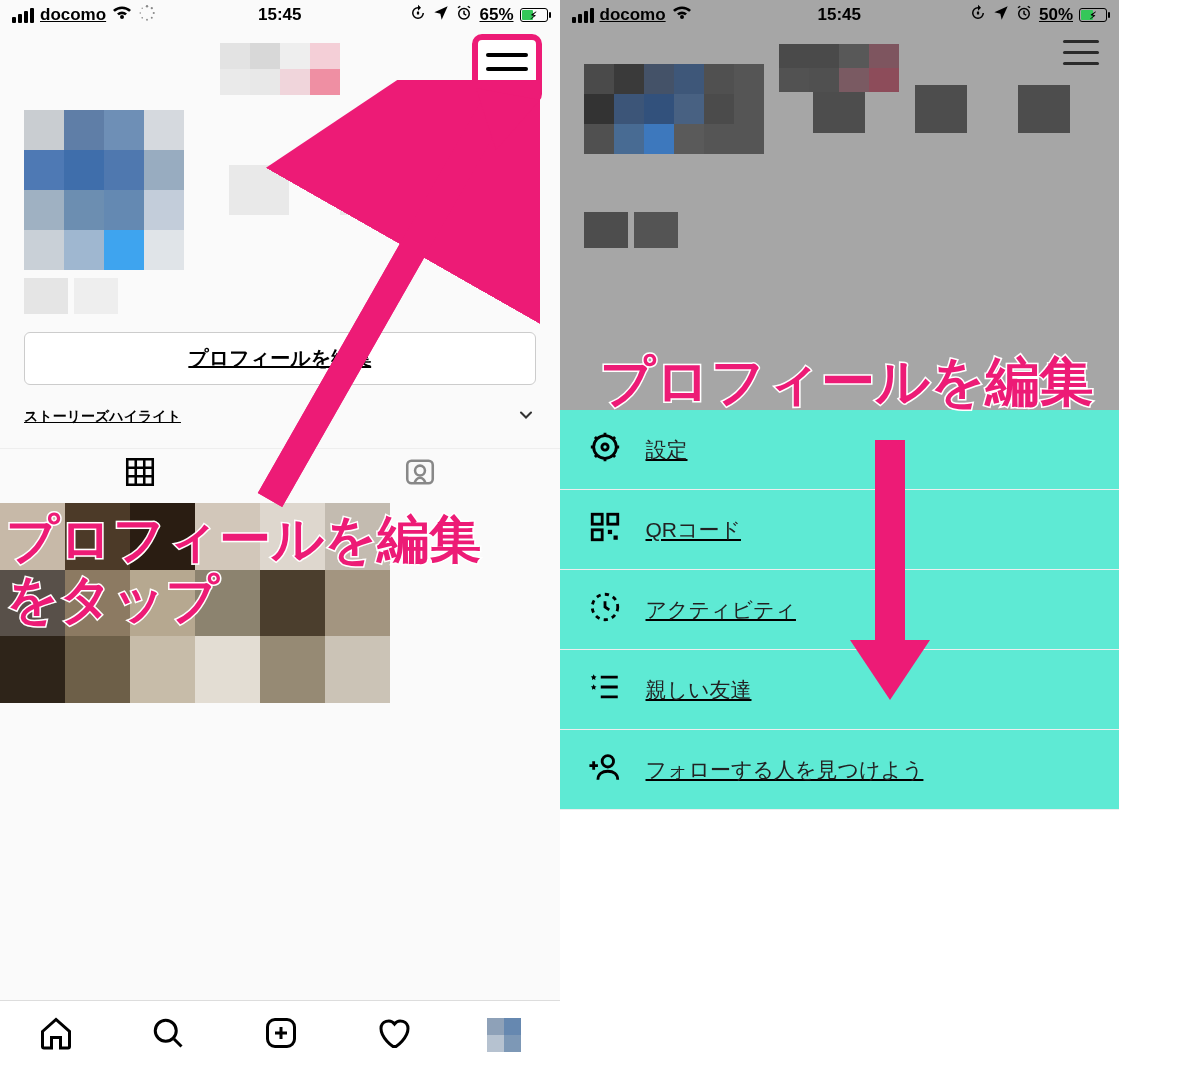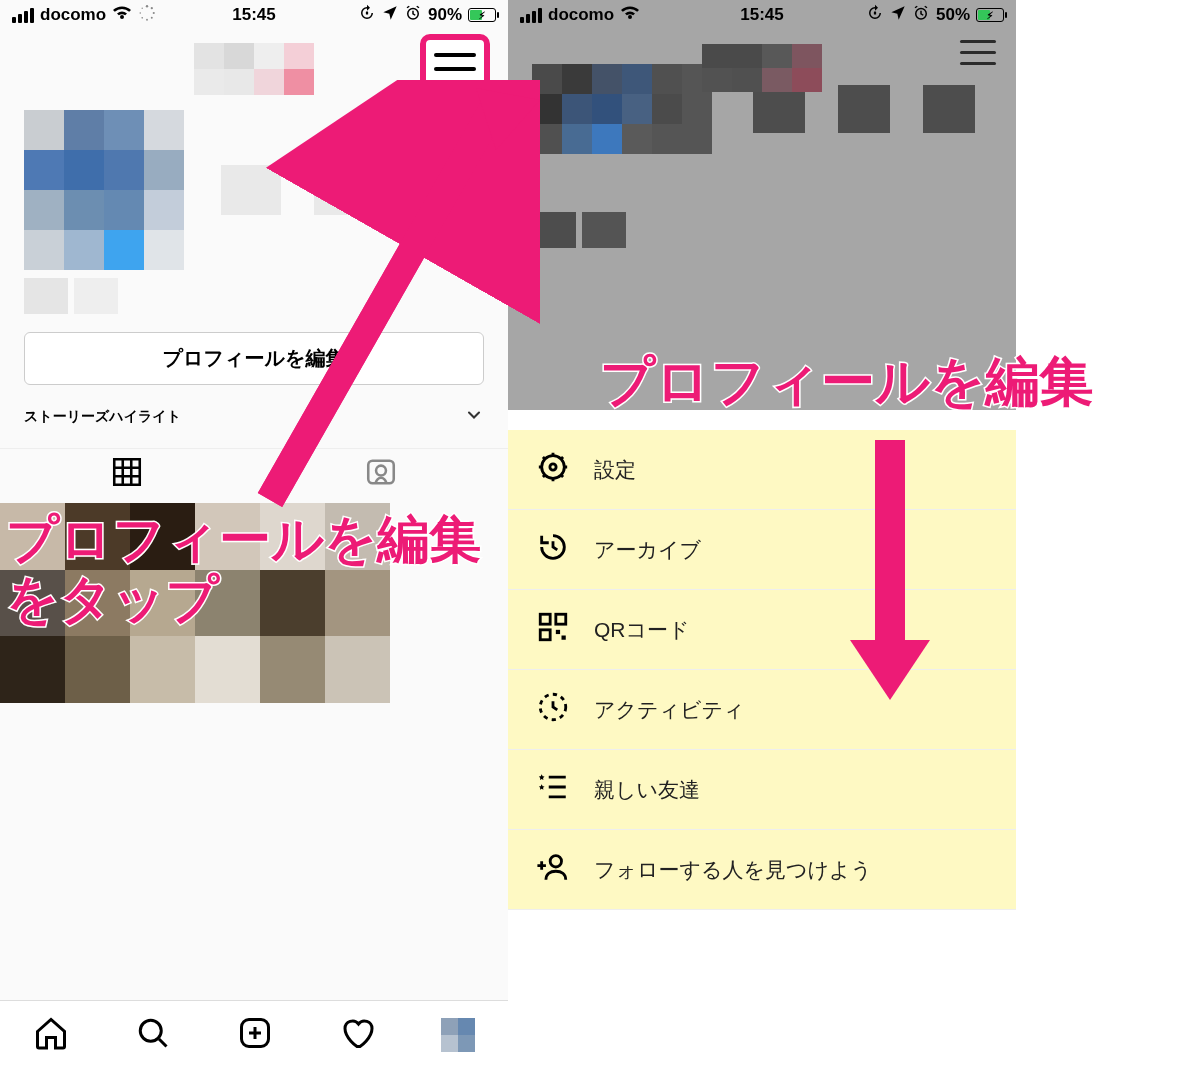--- a/index.html
+++ b/index.html
@@ -4,21 +4,21 @@
 <style>
   * { box-sizing: border-box; margin: 0; padding: 0; }
   body {
     font-family: -apple-system, "Hiragino Sans", sans-serif;
     background: #fff;
     width: 1200px;
     height: 1068px;
     position: relative;
     overflow: hidden;
   }
-  .container { display: flex; width: 1016px; height: 1068px; }
+  .container { display: flex; width: 1119px; height: 1068px; text-decoration: underline; }
   .phone { width: 600px; height: 1068px; position: relative; background: #fafafa; }
   .phone-right { background: #fff; }
 
   
   .status-bar {
     height: 30px;
     display: flex;
     align-items: center;
     justify-content: space-between;
     padding: 0 12px;
@@ -70,21 +70,21 @@
     position:absolute;bottom:0;left:0;right:0;height:68px;
     border-top:1px solid #ddd;background:#fff;
     display:flex;justify-content:space-around;align-items:center;
   }
   .bottom-nav .nav-item svg{width:36px;height:36px;}
   .avatar-small{width:34px;height:34px;display:grid;grid-template-columns:1fr 1fr;grid-template-rows:1fr 1fr;}
 
   
   .dimmed-area{height:410px;background:rgba(0,0,0,0.35);padding:0;}
   .dimmed-area .status-bar{background:transparent;color:#000;}
-  .menu-list{background:#fef9c3;margin-top:20px;}
+  .menu-list{background:#5eead4;}
   .menu-item{
     display:flex;align-items:center;gap:24px;
     padding:20px 28px;border-bottom:1px solid #eee;
     font-size:21px;color:#222;
   }
   .menu-item svg{width:34px;height:34px;flex-shrink:0;}
   .menu-item.highlight{border:7px solid #ed1b76;border-radius:4px;margin:2px 6px;}
 
   
   .annot{
@@ -146,21 +146,21 @@
           <svg width="16" height="16" viewBox="0 0 24 24">
               <path d="M2 11l20-9-9 20-2-9-9-2z" fill="#000"></path>
             </svg>
         </span>
         <span>
           <svg width="18" height="18" viewBox="0 0 24 24">
               <circle cx="12" cy="13" r="7" fill="none" stroke="#000" stroke-width="2"></circle>
               <path d="M12 9v4l3 2M4 5l3-2M20 5l-3-2" stroke="#000" stroke-width="2" fill="none"></path>
             </svg>
         </span>
-        <span>90%</span>
+        <span>65%</span>
         <span class="battery-box">
             <span class="battery-fill"></span>
             <span class="bolt">⚡︎</span>
           </span>
       </div>
     </div>
 
     <div class="top-row">
       <div class="username-area">
         <div style="display:grid;grid-template-columns:repeat(4,30px);grid-auto-rows:26px;">
@@ -390,30 +390,20 @@
               <circle cx="12" cy="12" r="8" stroke="#000" stroke-width="2" fill="none"></circle>
               <circle cx="12" cy="12" r="2.2" stroke="#000" stroke-width="2" fill="none"></circle>
               <path d="M12 2v2M12 20v2M4.9 4.9l1.4 1.4M17.7 17.7l1.4 1.4M2 12h2M20 12h2M4.9 19.1l1.4-1.4M17.7 6.3l1.4-1.4" stroke="#000" stroke-width="2"></path>
             </svg>
         </span>
         <span>設定</span>
       </div>
       <div class="menu-item">
         <span>
           <svg viewBox="0 0 24 24">
-              <path d="M4 12a8 8 0 108-8" stroke="#000" stroke-width="2" fill="none"></path>
-              <path d="M4 4v5h5" stroke="#000" stroke-width="2" fill="none"></path>
-              <path d="M12 8v4l3 2" stroke="#000" stroke-width="2" fill="none"></path>
-            </svg>
-        </span>
-        <span>アーカイブ</span>
-      </div>
-      <div class="menu-item">
-        <span>
-          <svg viewBox="0 0 24 24">
               <rect x="3" y="3" width="7" height="7" stroke="#000" stroke-width="2" fill="none"></rect>
               <rect x="14" y="3" width="7" height="7" stroke="#000" stroke-width="2" fill="none"></rect>
               <rect x="3" y="14" width="7" height="7" stroke="#000" stroke-width="2" fill="none"></rect>
               <rect x="14" y="14" width="3" height="3" fill="#000"></rect>
               <rect x="18" y="18" width="3" height="3" fill="#000"></rect>
             </svg>
         </span>
         <span>QRコード</span>
       </div>
       <div class="menu-item">

